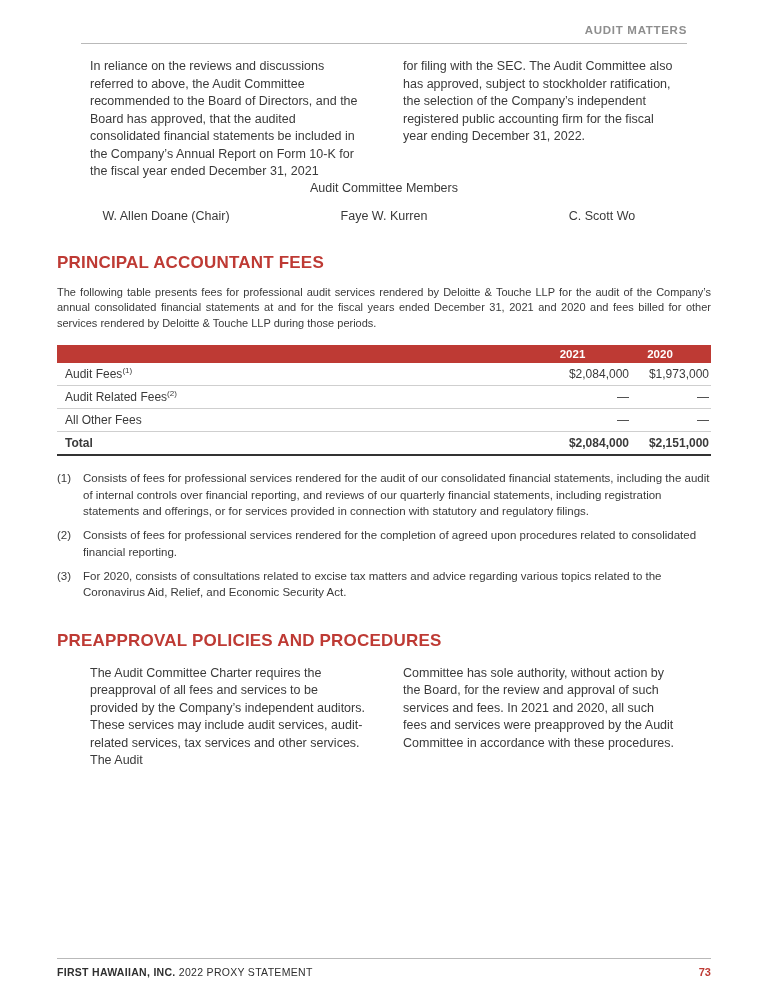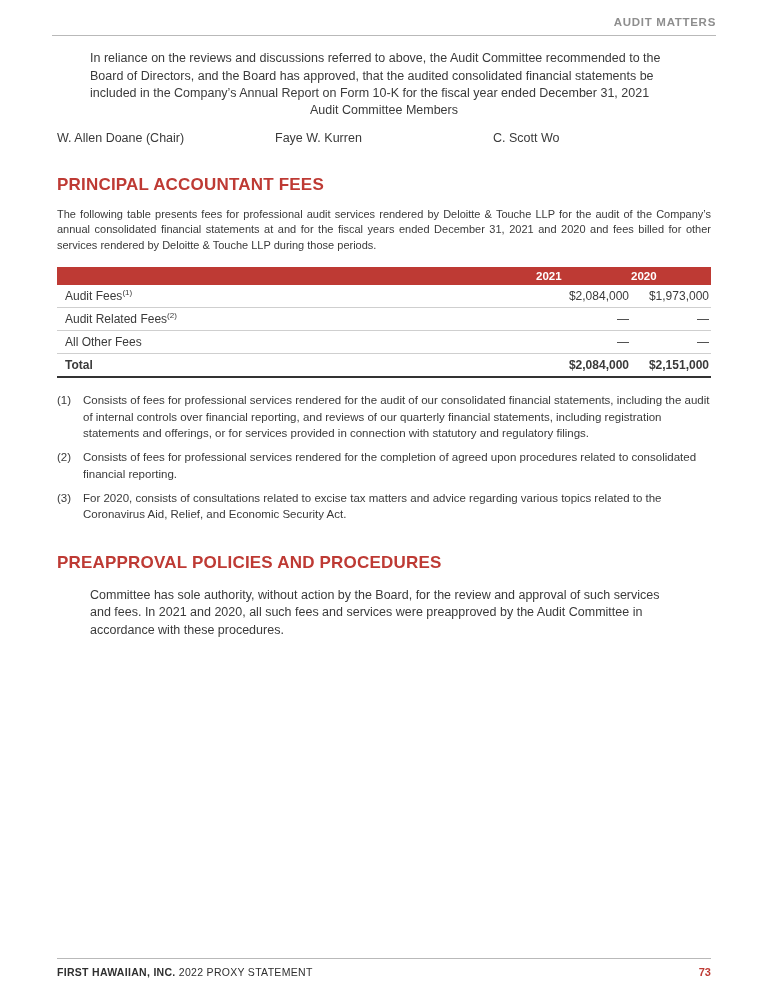--- a/index.html
+++ b/index.html
@@ -7,58 +7,58 @@
   .page {
     position:relative;
     width:768px; height:1000px;
     margin:0 auto;
     background:#ffffff;
     font-family:"Liberation Sans", sans-serif;
     color:#3a3a3a;
     overflow:hidden;
   }
   .top-header {
-    margin:0 52px;
-    padding-top:12px;
+    margin:0 81px;
+    padding-top:20px;
     padding-bottom:5px;
     border-bottom:1px solid #b9b9b9;
     text-align:right;
   }
   .top-header .hdr-text {
     color:#8e8e8e; font-weight:bold; font-size:11.5px; letter-spacing:0.7px;
   }
   .two-col {
     display:flex; gap:38px;
     margin:14px 90px 0;
   }
   .two-col .col { flex:1; font-size:12.5px; line-height:1.4; }
   .committee-title {
     text-align:center; font-size:12.5px;
   }
   .members {
     display:grid; grid-template-columns:1fr 1fr 1fr;
     margin:14px 57px 0; font-size:12.5px;
   }
-  .members .member { text-align:left; }
+  .members .member { text-align:center; }
   .section-heading {
     color:#be3a34; font-size:17px; font-weight:bold;
     margin:30px 57px 0; letter-spacing:0.2px;
   }
   .section-intro {
     margin:12px 57px 0; font-size:11px; line-height:1.42; text-align:justify;
   }
   table.fees {
     margin:14px 57px 0; width:654px; border-collapse:collapse; font-size:12px;
   }
   table.fees col.c-label { width:auto; }
   table.fees col.c-2021 { width:95px; }
   table.fees col.c-2020 { width:80px; }
   table.fees thead th {
     background:#be3a34; color:#ffffff; font-weight:bold;
-    font-size:11.5px; text-align:left; padding:3px 22px 3px 0;
+    font-size:11.5px; text-align:center; padding:3px 22px 3px 0;
   }
   table.fees thead th.empty { padding:3px 0; }
   table.fees tbody td {
     border-bottom:1px solid #cfcfcf; padding:4px 0;
   }
   table.fees td.label-cell { text-align:left; padding-left:8px; }
   table.fees td.num-cell { text-align:right; padding-right:2px; }
   table.fees tr.total-row td { font-weight:bold; border-bottom:2px solid #333333; }
   sup { font-size:8px; line-height:0; vertical-align:super; }
   .footnotes { margin:14px 57px 0; }
@@ -79,20 +79,21 @@
 <body>
 
 <div class="page">
 
   <div class="top-header">
     <span class="hdr-text">AUDIT MATTERS</span>
   </div>
 
   <div class="two-col">
     <div class="col">In reliance on the reviews and discussions referred to above, the Audit Committee recommended to the Board of Directors, and the Board has approved, that the audited consolidated financial statements be included in the Company’s Annual Report on Form 10-K for the fiscal year ended December 31, 2021</div>
+    <div class="col">for filing with the SEC. The Audit Committee also has approved, subject to stockholder ratification, the selection of the Company’s independent registered public accounting firm for the fiscal year ending December 31, 2022.</div>
   </div>
 
   <div class="committee-title">Audit Committee Members</div>
 
   <div class="members">
       <div class="member">W. Allen Doane (Chair)</div>
       <div class="member">Faye W. Kurren</div>
       <div class="member">C. Scott Wo</div>
     </div>
 
@@ -148,20 +149,21 @@
       </div>
       <div class="footnote">
         <span class="fn-num">(3)</span>
         <span class="fn-text">For 2020, consists of consultations related to excise tax matters and advice regarding various topics related to the Coronavirus Aid, Relief, and Economic Security Act.</span>
       </div>
     </div>
 
   <div class="section-heading">PREAPPROVAL POLICIES AND PROCEDURES</div>
 
   <div class="two-col" style="margin-top:14px;">
+    <div class="col">The Audit Committee Charter requires the preapproval of all fees and services to be provided by the Company’s independent auditors. These services may include audit services, audit-related services, tax services and other services. The Audit</div>
     <div class="col">Committee has sole authority, without action by the Board, for the review and approval of such services and fees. In 2021 and 2020, all such fees and services were preapproved by the Audit Committee in accordance with these procedures.</div>
   </div>
 
   <div class="footer">
     <div>
       <span class="f-bold">FIRST HAWAIIAN, INC.</span><span class="f-normal"> 2022 PROXY STATEMENT</span>
     </div>
     <div class="page-num">73</div>
   </div>
 

